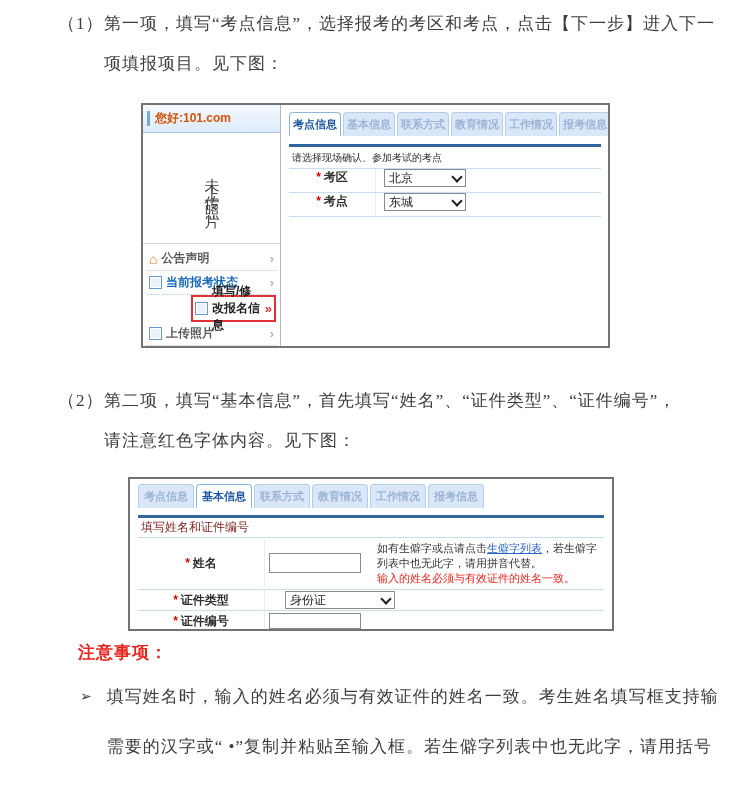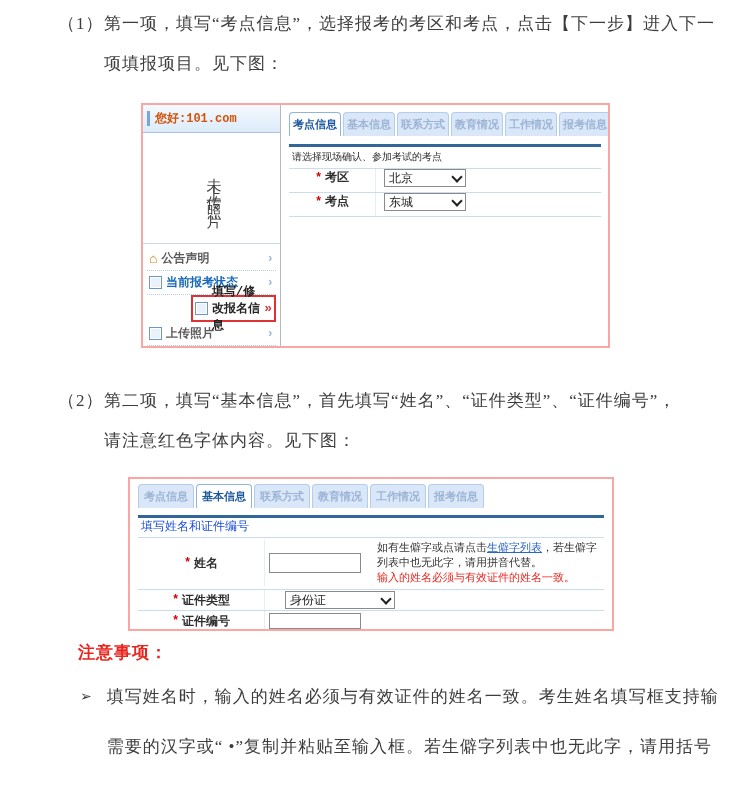--- a/index.html
+++ b/index.html
@@ -10,22 +10,22 @@
   
   .para{position:absolute;left:58px;display:flex;gap:6px;font-size:17px;line-height:40px;color:#3d3d3d;letter-spacing:1px;}
   .para-num{flex:none;width:40px;}
   .para-lines div{white-space:nowrap;}
   #notice{position:absolute;left:78px;top:641px;font-size:17px;font-weight:600;color:#e8261f;letter-spacing:1px;}
   #bullet{position:absolute;left:80px;top:672px;display:flex;gap:14px;font-size:17px;line-height:50px;letter-spacing:1px;}
   .bullet-marker{flex:none;font-size:14px;color:#3d3d3d;}
   .bullet-lines div{white-space:nowrap;}
 
   
-  .shot{position:absolute;background:#fff;border:2px solid #fca5a5;box-sizing:border-box;overflow:hidden;
-        font-family:Liberation Mono, monospace;color:#2e2e2e;}
+  .shot{position:absolute;background:#fff;border:2px solid #737373;box-sizing:border-box;overflow:hidden;
+        font-family:Liberation Sans, sans-serif;color:#2e2e2e;}
   #shot1{left:141px;top:103px;width:469px;height:245px;display:flex;}
   #shot2{left:128px;top:477px;width:486px;height:154px;padding-top:5px;}
 
   
   .s1-sidebar{width:137px;flex:none;border-right:1px solid #b9b9b9;display:flex;flex-direction:column;background:#fff;}
   .s1-greeting{height:27px;flex:none;background:linear-gradient(#f5f9fd,#dcebfa);border-bottom:1px solid #a8c4e0;
                display:flex;align-items:center;gap:5px;padding-left:4px;}
   .vbar{width:3px;height:15px;background:#7aa5d8;flex:none;}
   .greet-text{color:#d3540a;font-size:12px;font-weight:bold;}
   .s1-photo{flex:1;display:flex;align-items:center;justify-content:center;}
@@ -57,21 +57,21 @@
   .star{color:#d40000;margin-right:3px;font-weight:bold;}
   .select-box{height:18px;border:1px solid #8a8a8a;background:#fff;display:flex;align-items:center;
               justify-content:space-between;padding:0 4px;font-size:12px;color:#222;margin-left:8px;box-sizing:border-box;}
   .select-box .chev{width:6px;height:6px;border-right:2px solid #222;border-bottom:2px solid #222;
                     transform:rotate(45deg);margin-top:-3px;flex:none;}
   .w82{width:82px;} .w110{width:110px;}
 
   
   .s2-tabwrap{padding-left:8px;}
   .s2-form{margin:7px 8px 0 8px;border-top:3px solid #31669a;font-size:12px;}
-  .s2-caption{height:19px;line-height:19px;font-size:12px;border-bottom:1px solid #cadcf0;padding-left:3px;color:#1d4ed8;}
+  .s2-caption{height:19px;line-height:19px;font-size:12px;border-bottom:1px solid #cadcf0;padding-left:3px;color:#7f1d1d;}
   .row-name{display:flex;border-bottom:1px solid #cadcf0;padding:2px 0 3px;}
   .lbl2{width:126px;flex:none;display:flex;align-items:center;justify-content:center;font-weight:bold;
         color:#2e2e2e;border-right:1px solid #e4eefa;}
   .input-cell{width:112px;flex:none;display:flex;align-items:center;padding-left:4px;box-sizing:border-box;}
   .text-input{width:92px;height:20px;border:1px solid #8a8a8a;background:#fff;box-sizing:border-box;}
   .text-input.small{height:16px;}
   .help-cell{flex:1;font-size:11px;line-height:15px;color:#333;padding:1px 2px 0 0;}
   .help-link{color:#2a66c8;text-decoration:underline;cursor:pointer;}
   .help-red{color:#e8261f;}
   .row-simple{height:20px;display:flex;align-items:center;border-bottom:1px solid #cadcf0;}

